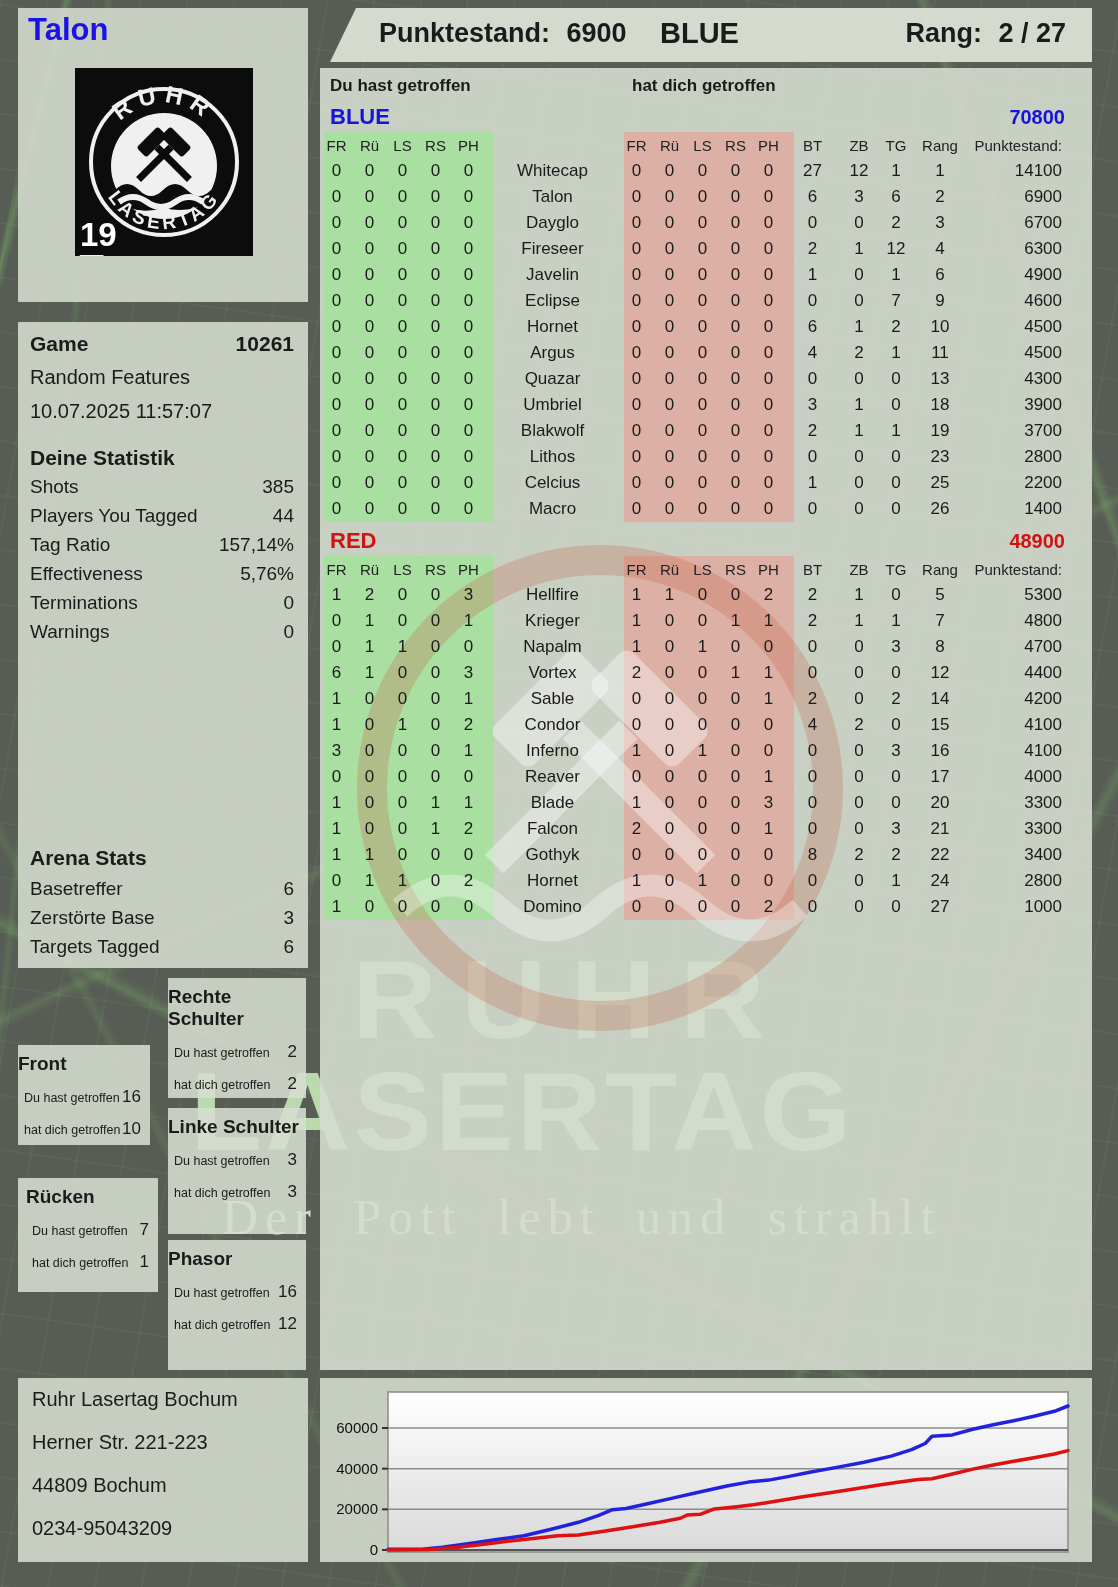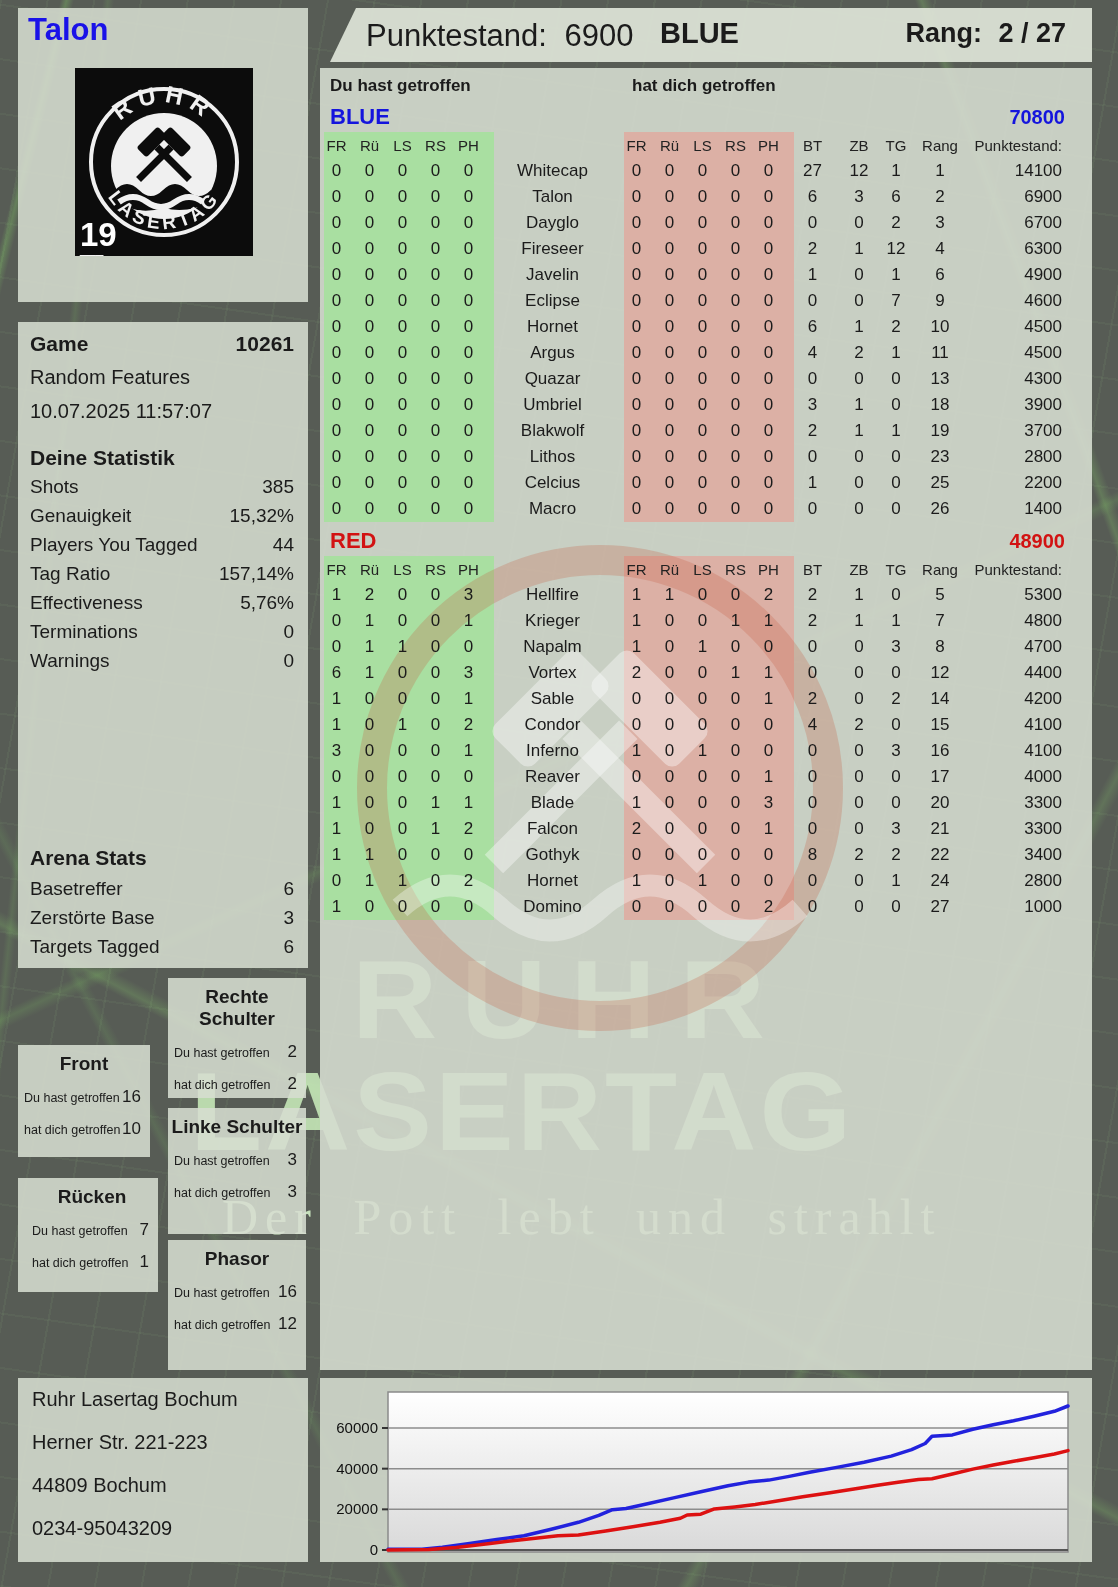--- a/index.html
+++ b/index.html
@@ -26,29 +26,29 @@
   
   .player-name{position:absolute;left:10px;top:4px;font-size:31px;font-weight:bold;color:#1a12e8;}
   .logo-box{position:absolute;left:57px;top:60px;}
   
   .abs{position:absolute;}
   .game-row{display:flex;justify-content:space-between;font-weight:bold;font-size:21px;align-items:flex-end;}
   .side-line{font-size:20px;}
   .s-title{font-weight:bold;font-size:21px;}
   .srow{display:flex;justify-content:space-between;height:29px;align-items:center;font-size:19px;}
   
-  .zt{margin-top:8px;text-align:center;font-weight:bold;font-size:19px;}
+  .zt{margin-top:8px;font-weight:bold;font-size:19px;}
   .zr{display:flex;justify-content:space-between;align-items:baseline;padding:0 9px 0 6px;margin-top:12px;}
   .zl{font-size:12.5px;}
   .zv{font-size:17px;}
   
   .addr-line{position:absolute;left:14px;font-size:20px;}
   
   .hbar{left:330px;top:8px;width:762px;height:54px;clip-path:polygon(26px 0,100% 0,100% 100%,0 100%);background:rgba(222,228,215,0.93);}
-  .hbar .pk{position:absolute;left:36px;top:10px;font-size:31px;font-weight:normal;}
+  .hbar .pk{position:absolute;left:49px;top:10px;font-size:27px;font-weight:bold;}
   .hbar .tm{position:absolute;left:330px;top:9px;font-size:29px;font-weight:bold;}
   .hbar .rg{position:absolute;right:26px;top:10px;font-size:27px;font-weight:bold;}
   
   .main{left:320px;top:68px;width:772px;height:1302px;background:rgba(213,220,207,0.90);}
   .colhead{position:absolute;top:8px;font-weight:bold;font-size:17px;}
   .team{position:absolute;left:0;width:760px;}
   .team-head{display:flex;justify-content:space-between;align-items:center;height:30px;padding:0 15px 0 10px;font-weight:bold;}
   .team-head .tn{font-size:22px;}
   .team-head .tt{font-size:20px;}
   .tgrid{position:relative;}
@@ -125,24 +125,20 @@
     </div>
     <div class="abs side-line" style="left:12px;top:44px;">Random Features</div>
     <div class="abs side-line" style="left:12px;top:78px;">10.07.2025 11:57:07</div>
     <div class="abs s-title" style="left:12px;top:124px;">Deine Statistik</div>
     <div class="abs" style="left:12px;right:14px;top:150px;" id="stat-rows">
         <div class="srow">
           <span>Shots</span>
           <span>385</span>
         </div>
         <div class="srow">
-          <span>Genauigkeit</span>
-          <span>15,32%</span>
-        </div>
-        <div class="srow">
           <span>Players You Tagged</span>
           <span>44</span>
         </div>
         <div class="srow">
           <span>Tag Ratio</span>
           <span>157,14%</span>
         </div>
         <div class="srow">
           <span>Effectiveness</span>
           <span>5,76%</span>
@@ -166,21 +162,21 @@
           <span>Zerstörte Base</span>
           <span>3</span>
         </div>
         <div class="srow">
           <span>Targets Tagged</span>
           <span>6</span>
         </div>
       </div>
   </div>
 
-  <div class="panel" style="left:18px;top:1045px;width:132px;height:112px;">
+  <div class="panel" style="left:18px;top:1045px;width:132px;height:100px;">
     <div class="zt">Front</div>
     <div class="zr">
         <span class="zl">Du hast getroffen</span>
         <span class="zv">16</span>
       </div>
     <div class="zr">
         <span class="zl">hat dich getroffen</span>
         <span class="zv">10</span>
       </div>
   </div>

